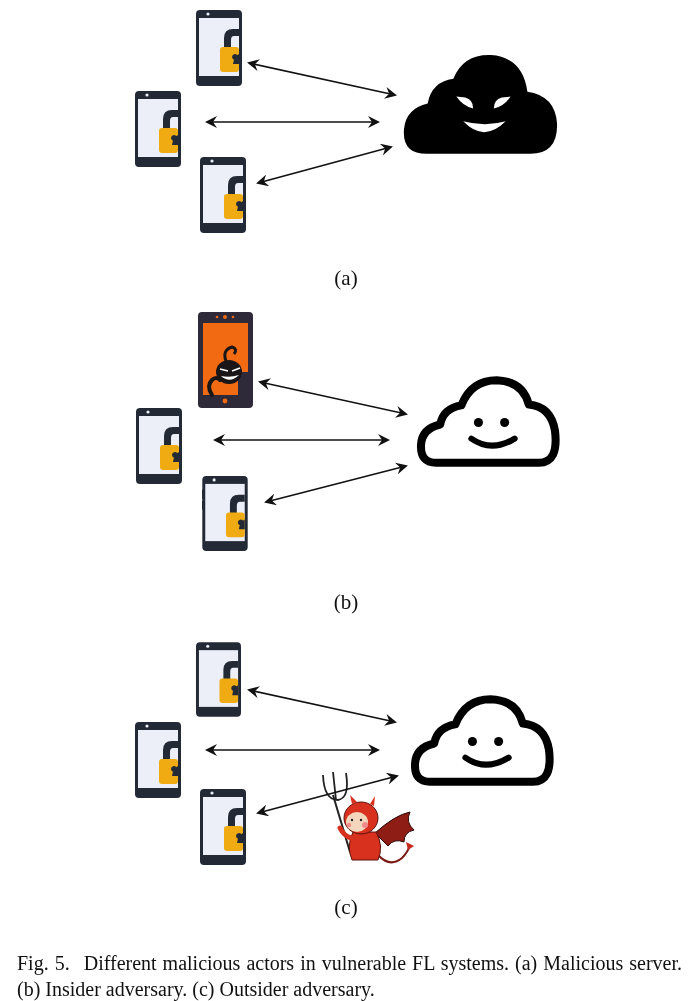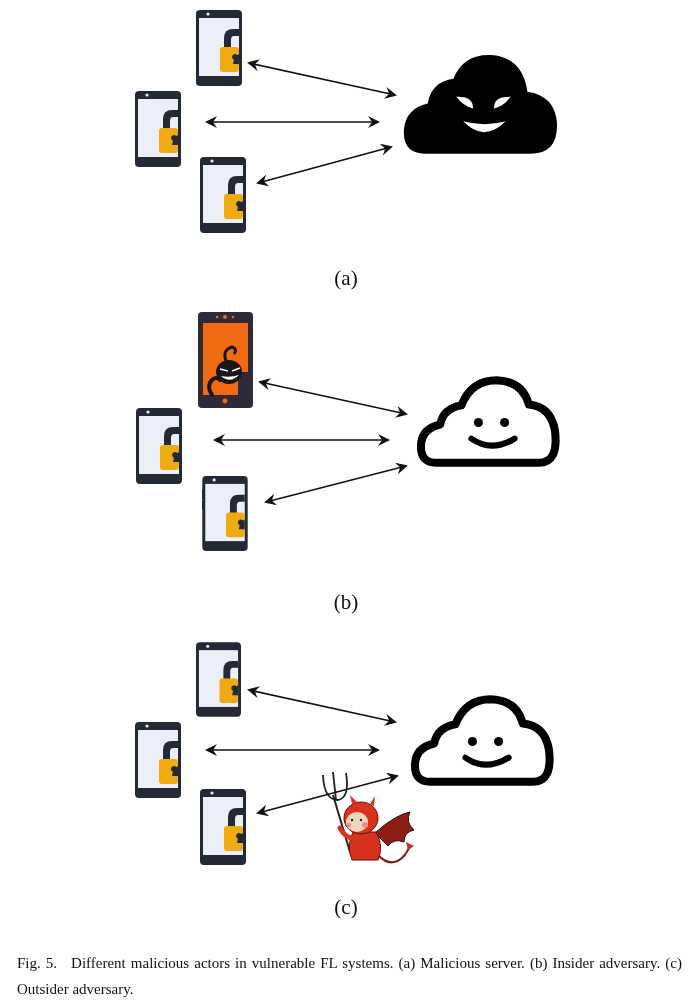--- a/index.html
+++ b/index.html
@@ -2,21 +2,21 @@
 <html><head>
 <meta charset="utf-8">
 <style>
   html, body { margin:0; padding:0; background:#ffffff; }
   body { width:692px; height:1001px; position:relative; overflow:hidden;
          font-family:"Liberation Serif","DejaVu Serif",serif; color:#111; }
   #fig { position:absolute; left:0; top:0; width:692px; height:1001px; }
   .sublabel { position:absolute; left:0; width:692px; text-align:center;
               font-size:21px; }
   #caption { position:absolute; left:17px; top:950px; width:665px;
-             font-size:15px; line-height:26px; text-align:justify;
+             font-size:20px; line-height:26px; text-align:justify;
              text-align-last:left; }
   #caption .fignum { margin-right:14px; }
 </style>
 </head>
 <body>
 
 <svg id="fig" viewBox="0 0 692 1001" xmlns="http://www.w3.org/2000/svg">
   <defs>
     <marker id="ah" viewBox="0 0 12 12" refX="10" refY="6" markerWidth="12" markerHeight="12" markerUnits="userSpaceOnUse" orient="auto-start-reverse">
       <path d="M0,0 L12,6 L0,12 L4,6 Z" fill="#111"></path>

